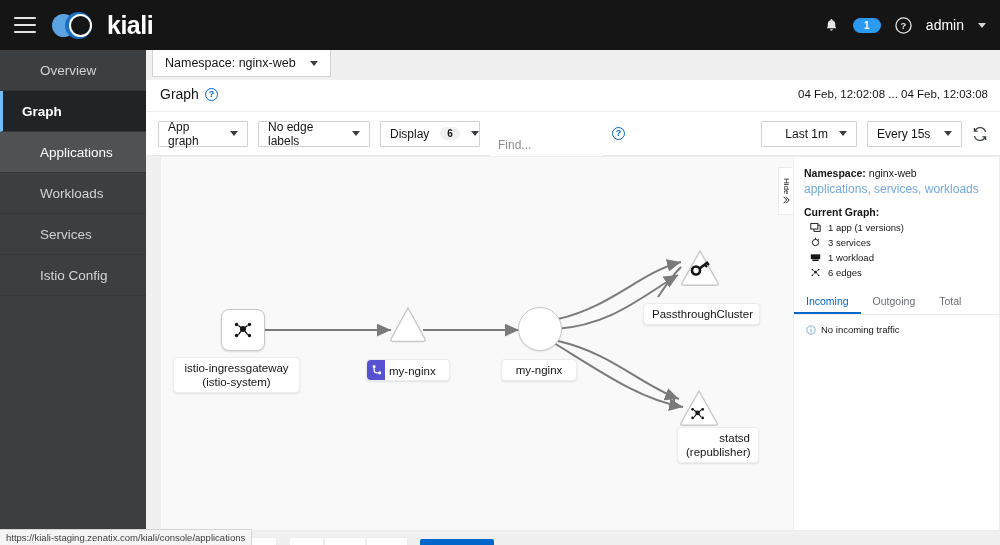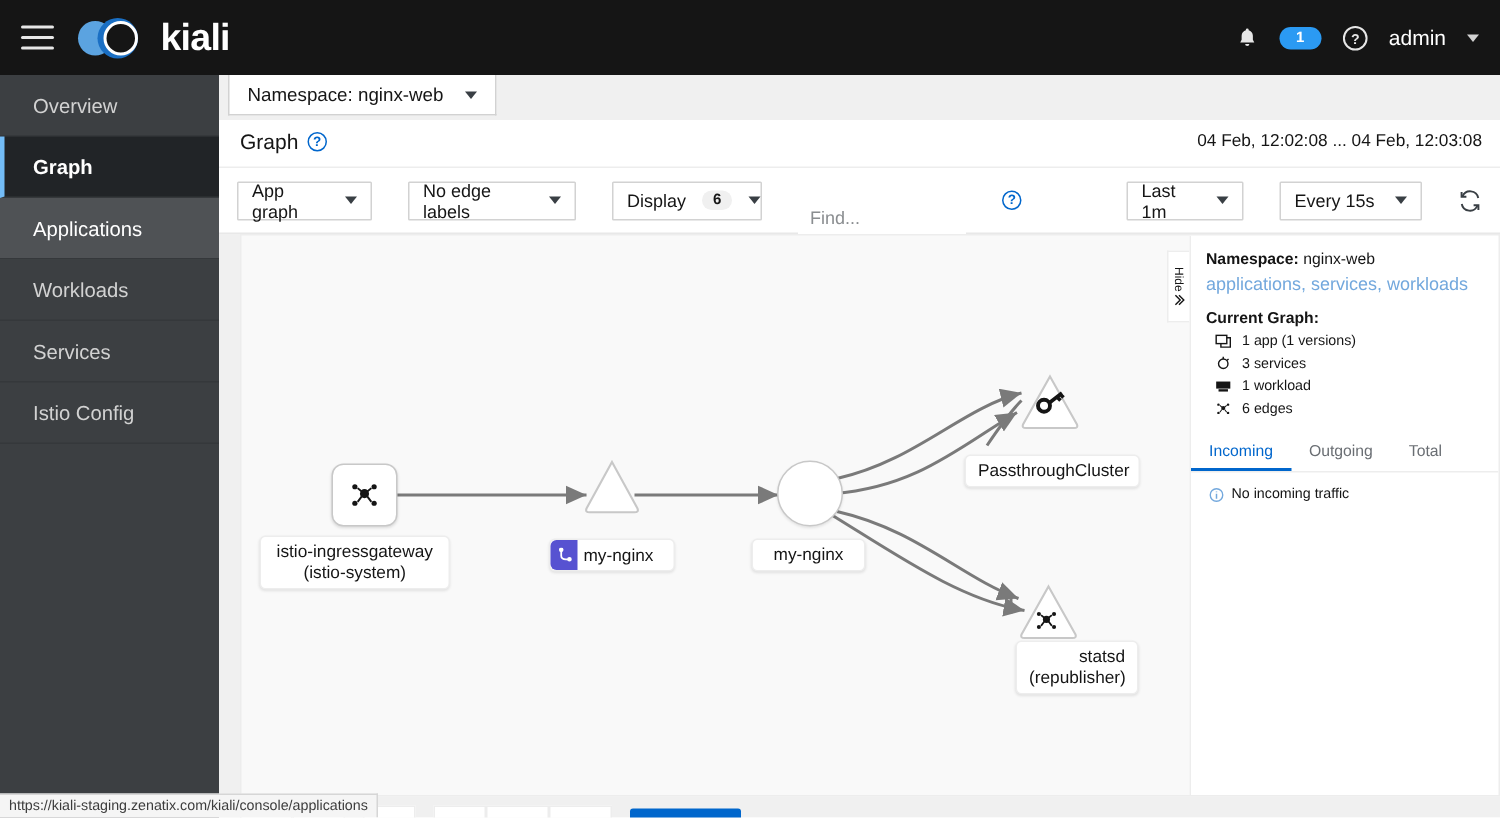--- a/index.html
+++ b/index.html
@@ -34,21 +34,21 @@
                 padding: 2px 9px; font-weight: 600; min-width: 28px; text-align: center; }
   .admin-name { color: #fff; font-size: 14px; }
   .caret { width: 0; height: 0; border-left: 4.5px solid transparent;
            border-right: 4.5px solid transparent; border-top: 5px solid #d2d2d2; }
 
   
   #sidebar {
     position: absolute; top: 50px; left: 0; width: 146px; height: 495px;
     background: #3c3f42;
   }
-  .nav-item { height: 41px; display: flex; align-items: center; padding-left: 22px;
+  .nav-item { height: 41px; display: flex; align-items: center; padding-left: 40px;
               color: #d2d2d2; font-size: 13.5px; border-bottom: 1px solid #35383b;
               cursor: pointer; position: relative; }
   .nav-item.active { background: #212427; color: #fff; font-weight: bold;
                      border-left: 3px solid #73bcf7; padding-left: 19px; }
   .nav-item.hover { background: #4f5255; color: #fff; }
 
   
   #main { position: absolute; top: 50px; left: 146px; width: 854px; height: 495px;
           background: #f0f0f0; }
 
@@ -64,21 +64,21 @@
                border-bottom: 1px solid #ededed; }
   .title-bar .gtitle { position: absolute; left: 14px; top: 6px; font-size: 14px;
                        color: #151515; display: flex; align-items: center; gap: 6px; }
   .title-bar .timerange { position: absolute; right: 12px; top: 8px; font-size: 11.5px;
                           color: #151515; }
   .help-ic { width: 13px; height: 13px; border-radius: 50%; border: 1.3px solid #06c;
              color: #06c; font-size: 9px; line-height: 11px; text-align: center;
              font-weight: bold; cursor: pointer; }
 
   .tool-bar { height: 44px; background: #fff; display: flex; align-items: center;
-              padding: 0 12px; gap: 24px; border-bottom: 1px solid #e8e8e8; }
+              padding: 0 12px; gap: 10px; border-bottom: 1px solid #e8e8e8; }
   .sel-box { height: 26px; border: 1px solid #d2d2d2; background: #fff; display: flex;
              align-items: center; padding: 0 9px; gap: 11px; font-size: 12px;
              color: #151515; cursor: pointer; border-radius: 1px; }
   .sel-box .caret-d { width: 0; height: 0; border-left: 4px solid transparent;
             border-right: 4px solid transparent; border-top: 5px solid #393f44; }
   .num-badge { background: #f0f0f0; border-radius: 9px; font-size: 10px; font-weight: bold;
                padding: 1px 7px; color: #151515; }
   .txt-input { height: 26px; border: none; border-bottom: 1px solid #d2d2d2;
                background: #fff; font-size: 12px; padding: 0 8px;
                font-family: "Liberation Sans", sans-serif; color: #151515; margin-top: 24px; }
@@ -218,21 +218,21 @@
       <span class="caret-d"></span>
     </div>
     <div class="sel-box" style="width:100px;justify-content:space-between">
       <span>Display</span>
       <span class="num-badge">6</span>
       <span class="caret-d"></span>
     </div>
     <input class="txt-input" style="width: 112px;" placeholder="Find...">
     <span class="help-ic">?</span>
     <div style="flex:1"></div>
-    <div class="sel-box" style="width:78px;justify-content:flex-end">
+    <div class="sel-box" style="width:96px;justify-content:flex-end">
       <span>Last 1m</span>
       <span class="caret-d"></span>
     </div>
     <div class="sel-box" style="width:95px;justify-content:space-between">
       <span>Every 15s</span>
       <span class="caret-d"></span>
     </div>
     <div class="refresh-ic">
       <svg width="16" height="16" viewBox="0 0 16 16" fill="none" stroke="#393f44" stroke-width="1.3">
         <path d="M13.5 6A5.5 5.5 0 003 5"></path>

